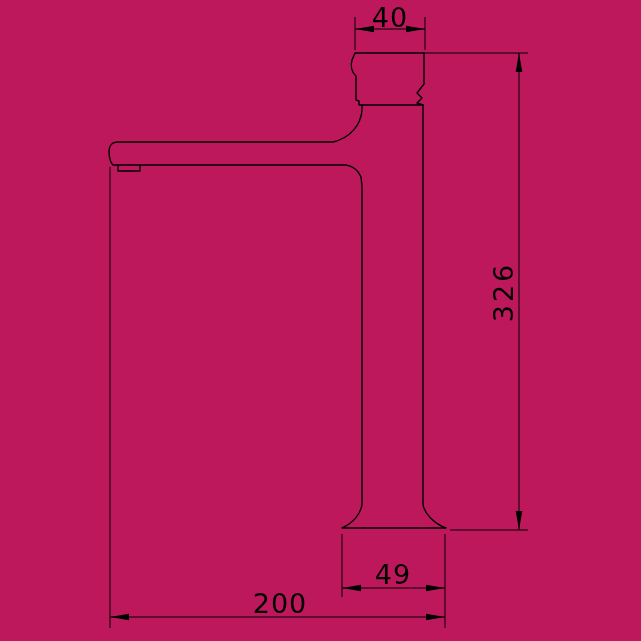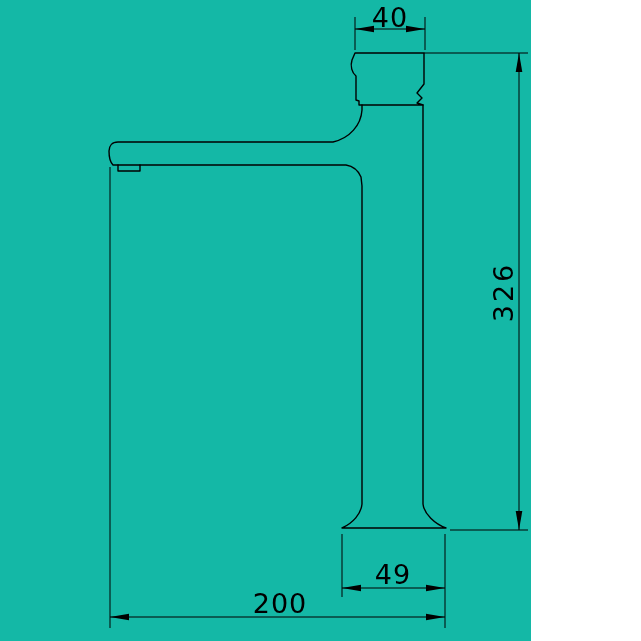--- a/index.html
+++ b/index.html
@@ -2,23 +2,23 @@
 <html><head>
 <meta charset="utf-8">
 <style>
   html, body {
     margin: 0;
     padding: 0;
     background: #ffffff;
   }
   .canvas {
     position: relative;
-    width: 531px;
+    width: 641px;
     height: 641px;
-    background: #14b8a6;
+    background: #be185d;
     overflow: hidden;
   }
   svg { display: block; }
   .outline {
     fill: none;
     stroke: #000000;
     stroke-width: 1.4;
     stroke-linejoin: round;
     stroke-linecap: round;
   }

